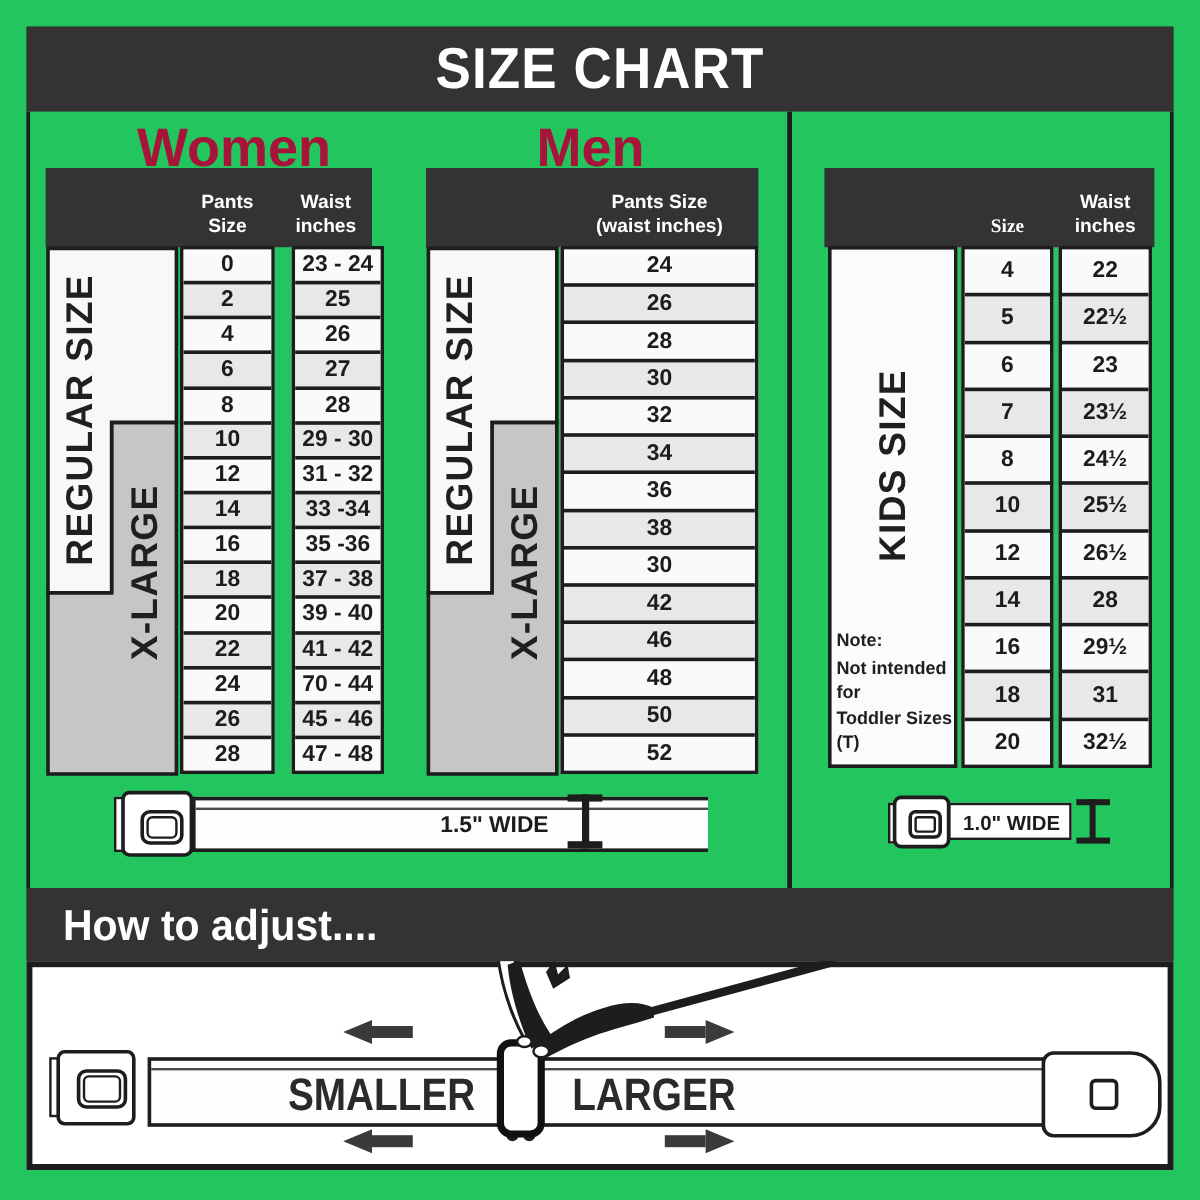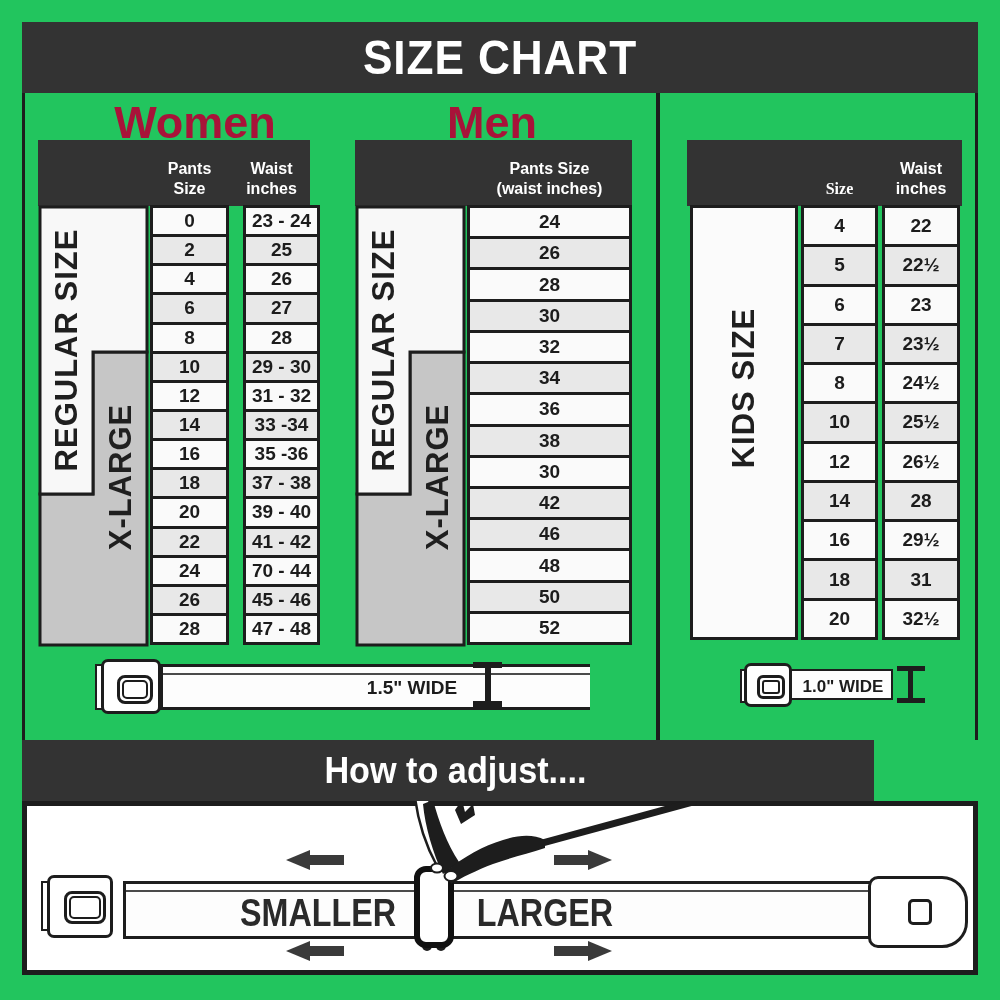--- a/index.html
+++ b/index.html
@@ -8,22 +8,22 @@
           font-family:"Liberation Sans", sans-serif; overflow:hidden; }
 
   
   .banner { position:absolute; left:22px; top:22px; width:956px; height:71px;
             background:#333333; display:flex; align-items:center; justify-content:center; z-index:6; }
   .banner span { color:#ffffff; font-size:48px; font-weight:bold; letter-spacing:1px;
                  transform:scaleX(.92); display:inline-block; }
   .main-border-left  { position:absolute; left:22px;  top:93px; width:3px; height:647px; background:#1d1d1d; }
   .main-border-right { position:absolute; left:975px; top:93px; width:3px; height:647px; background:#1d1d1d; }
   .divider-v { position:absolute; left:656px; top:93px; width:4px; height:647px; background:#1d1d1d; }
-  .band { position:absolute; left:22px; top:740px; width:852px; height:61px; background:#333333;
-          display:flex; align-items:center; z-index:6;justify-content:center; }
+  .band { position:absolute; left:22px; top:740px; width:956px; height:61px; background:#333333;
+          display:flex; align-items:center; z-index:6; }
   .band span { color:#ffffff; font-size:36px; font-weight:bold; padding-left:32px; display:inline-block; transform-origin:left center; transform:scaleX(.95); }
   .bottom-box { position:absolute; left:22px; top:801px; width:956px; height:174px;
                 border:5px solid #1d1d1d; background:#ffffff; z-index:0; }
 
   
   .col-heading { position:absolute; top:97px; width:200px; text-align:center;
                  font-size:45px; font-weight:bold; color:#a81339; }
   .col-heading.women { left:95px; }
   .col-heading.men   { left:392px; }
   .col-heading.kids  { left:706px;margin-top:46px; }
@@ -194,20 +194,25 @@
 
   <div class="thead kids">
     <div class="th" style="left:114px; width:77px;font-family:Liberation Serif, serif;">Size</div>
     <div class="th" style="left:195px; width:78px;">
       <span style="display:block;">Waist</span>
       <span style="display:block;">inches</span>
     </div>
   </div>
   <div class="kids-label-box">
     <span class="vlabel">KIDS SIZE</span>
+    <div class="kids-note">
+      <span class="nt">Note:</span>
+      <span style="display:block;">Not intended for</span>
+      <span style="display:block;">Toddler Sizes (T)</span>
+    </div>
   </div>
   <div class="tcol" id="kids-size-col">
       <div class="cell">4</div>
       <div class="cell alt">5</div>
       <div class="cell">6</div>
       <div class="cell alt">7</div>
       <div class="cell">8</div>
       <div class="cell alt">10</div>
       <div class="cell">12</div>
       <div class="cell alt">14</div>

